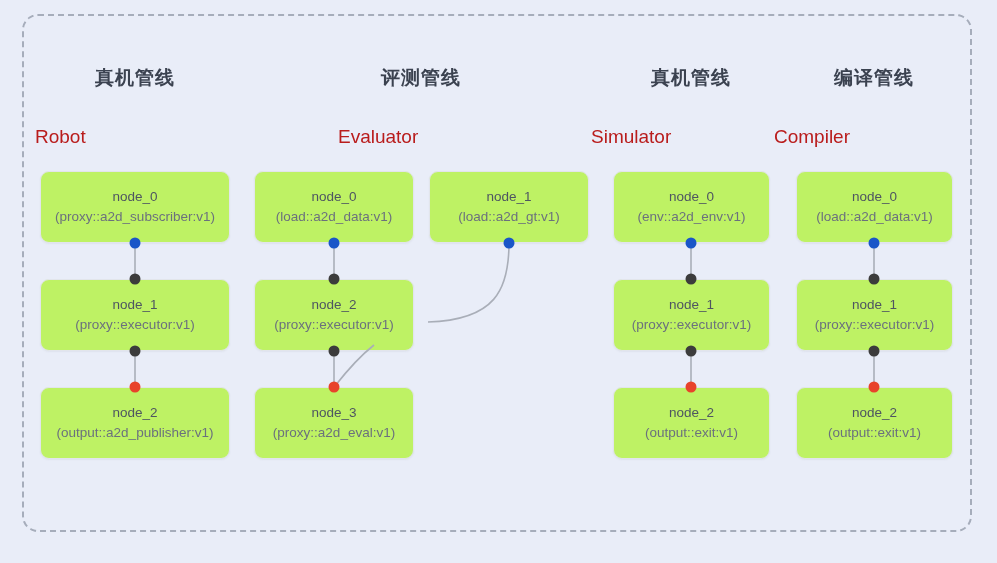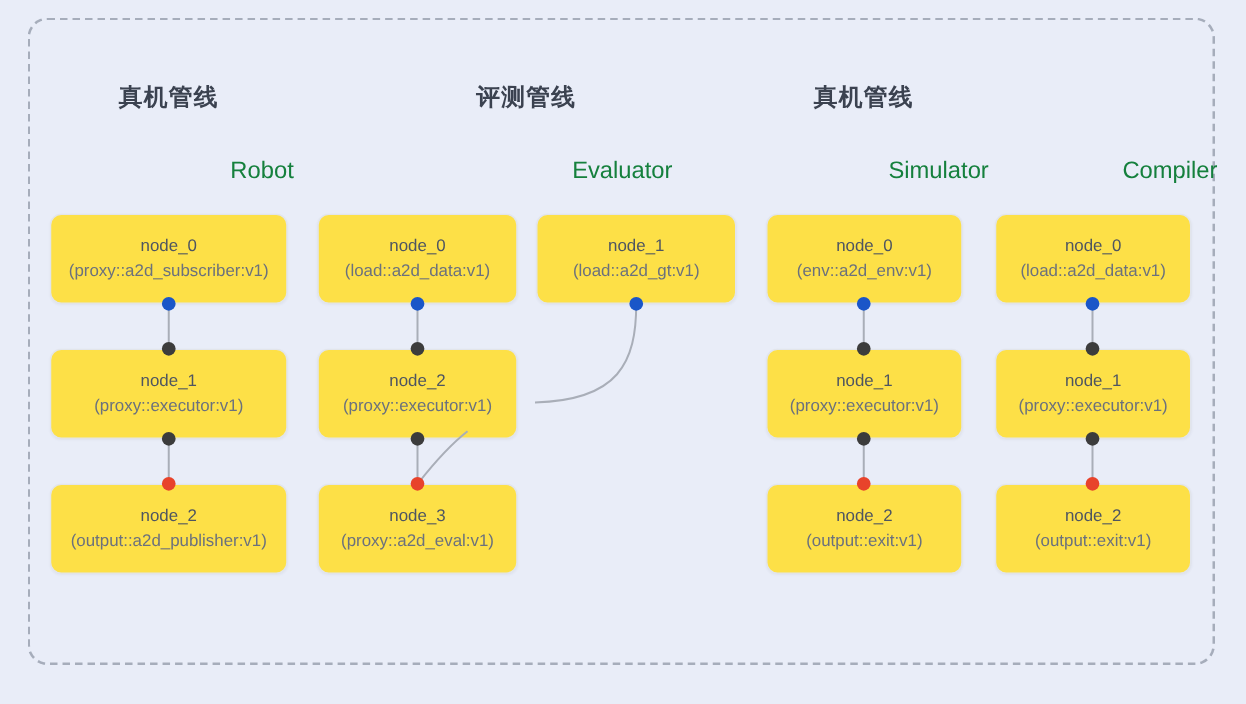--- a/index.html
+++ b/index.html
@@ -55,32 +55,32 @@
     text-align: center;
     font-size: 19px;
     font-weight: 700;
     color: #3b4250;
     letter-spacing: 1px;
     white-space: nowrap;
   }
 
   .col-title-en {
     position: absolute;
-    text-align: right;
+    text-align: left;
     font-size: 19px;
     font-weight: 400;
-    color: #15803d;
+    color: #b91c1c;
     white-space: nowrap;
   }
 
   
   .node {
     position: absolute;
     box-sizing: border-box;
-    background: #fde047;
+    background: #bef264;
     border: 1px solid #e2e5eb;
     border-radius: 9px;
     box-shadow: 0 1px 2px rgba(60,70,90,0.06);
     display: flex;
     flex-direction: column;
     align-items: center;
     justify-content: center;
     padding: 4px 6px;
   }
   .node .n-id {
@@ -216,20 +216,21 @@
   </div>
   <div class="port dark" style="left:691px; top:279px;"></div>
   <div class="port dark" style="left:691px; top:351px;"></div>
 
   <div class="node" style="left:613px; top:387px; width:157px; height:72px;">
     <span class="n-id">node_2</span>
     <span class="n-type">(output::exit:v1)</span>
   </div>
   <div class="port red" style="left:691px; top:387px;"></div>
 
+  <div class="col-title-cn" style="left:774px; top:65px; width:200px;">编译管线</div>
   <div class="col-title-en" style="left:774px; top:126px; width:200px;">Compiler</div>
 
   <div class="node" style="left:796px; top:171px; width:157px; height:72px;">
     <span class="n-id">node_0</span>
     <span class="n-type">(load::a2d_data:v1)</span>
   </div>
   <div class="port blue" style="left:874px; top:243px;"></div>
 
   <div class="node" style="left:796px; top:279px; width:157px; height:72px;">
     <span class="n-id">node_1</span>

